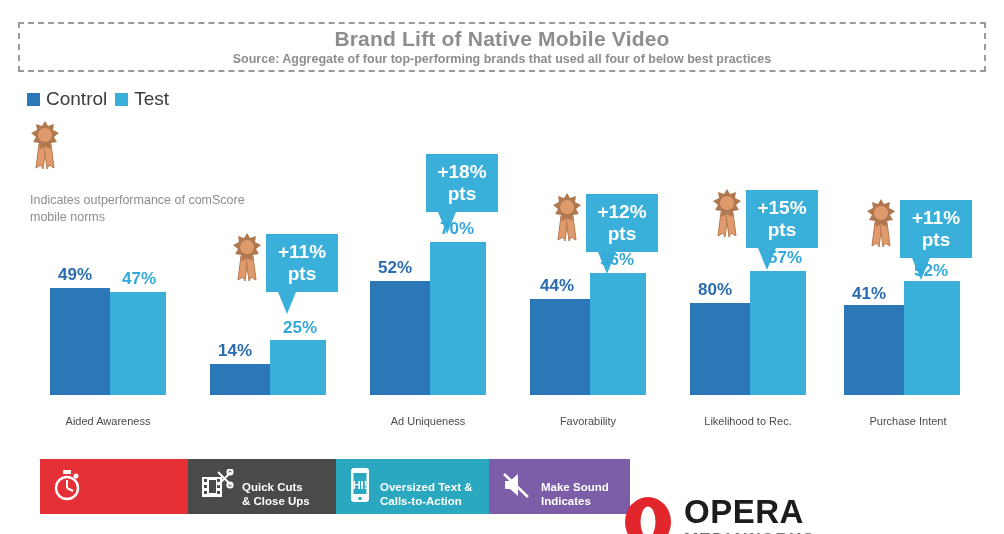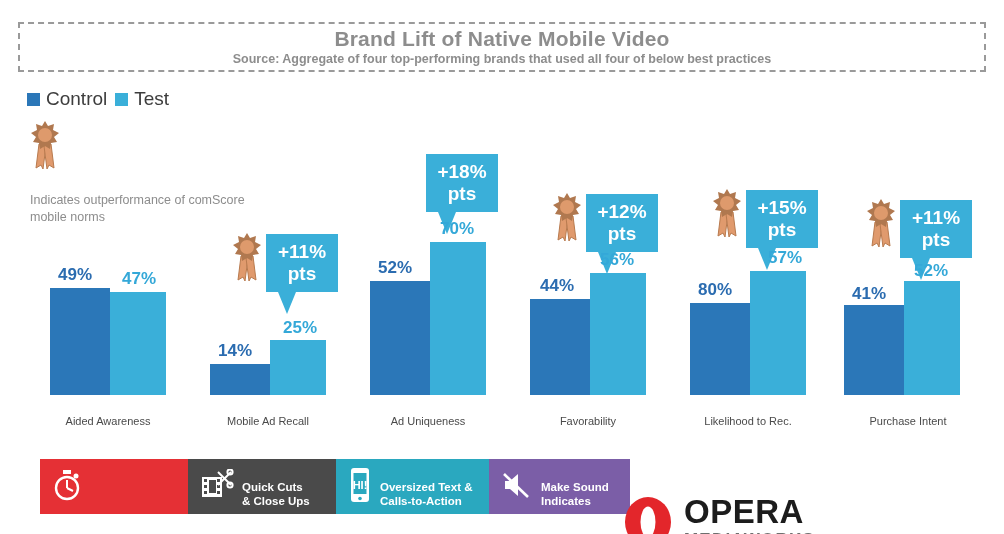--- a/index.html
+++ b/index.html
@@ -140,21 +140,20 @@
         <div>pts</div>
       </div>
       <span class="callout-tail"></span>
     </div>
     <div class="val control" style="left:30px;bottom:79px;">14%</div>
     <div class="val test" style="left:95px;bottom:102px;">25%</div>
     <div class="bars" style="left:22px;">
       <span class="bar control" style="width:60px;height:31px;"></span>
       <span class="bar test" style="width:56px;height:55px;"></span>
     </div>
-    <div class="cat-label">Mobile Ad Recall</div>
   </div>
 
   <div class="group" style="left:348px;width:160px;height:440px;">
     <div class="callout" style="left:78px;bottom:228px;">
       <div class="callout-box" style="width:72px;">
         <div>+18%</div>
         <div>pts</div>
       </div>
       <span class="callout-tail"></span>
     </div>

